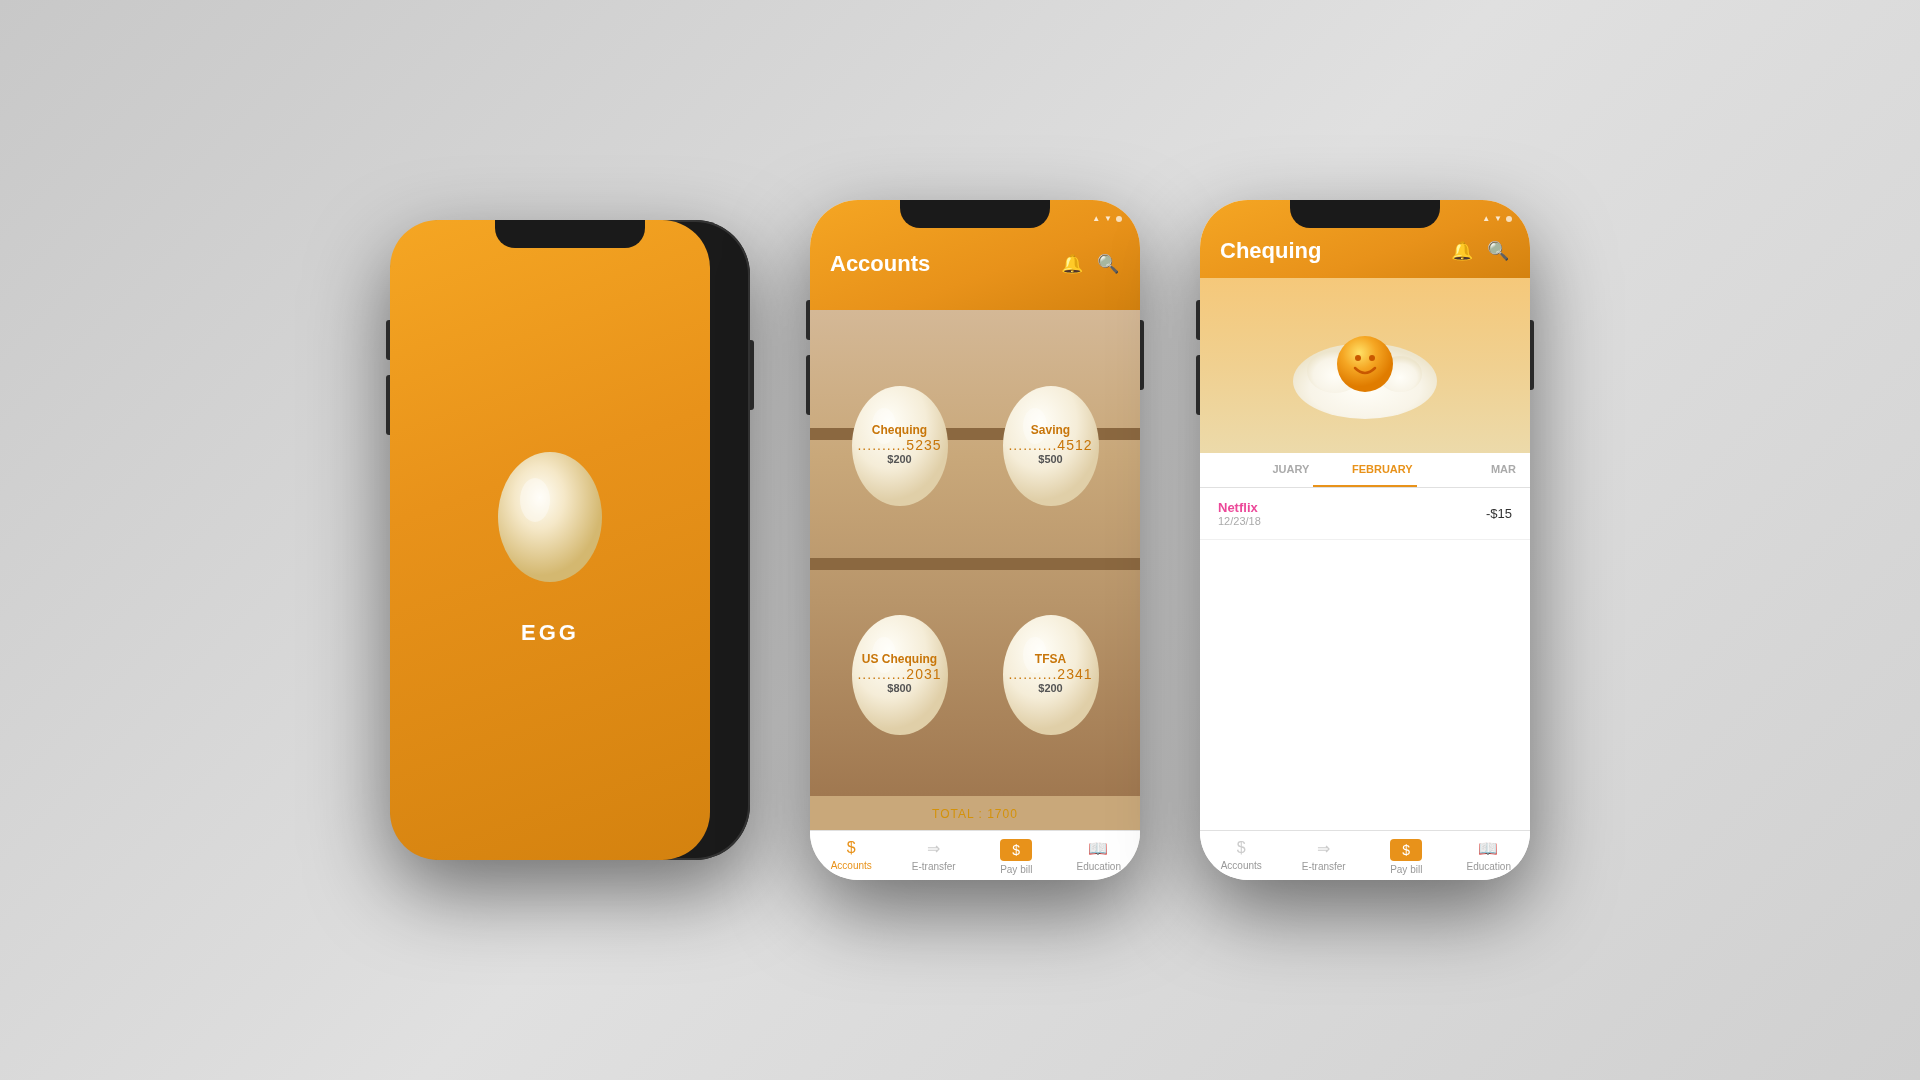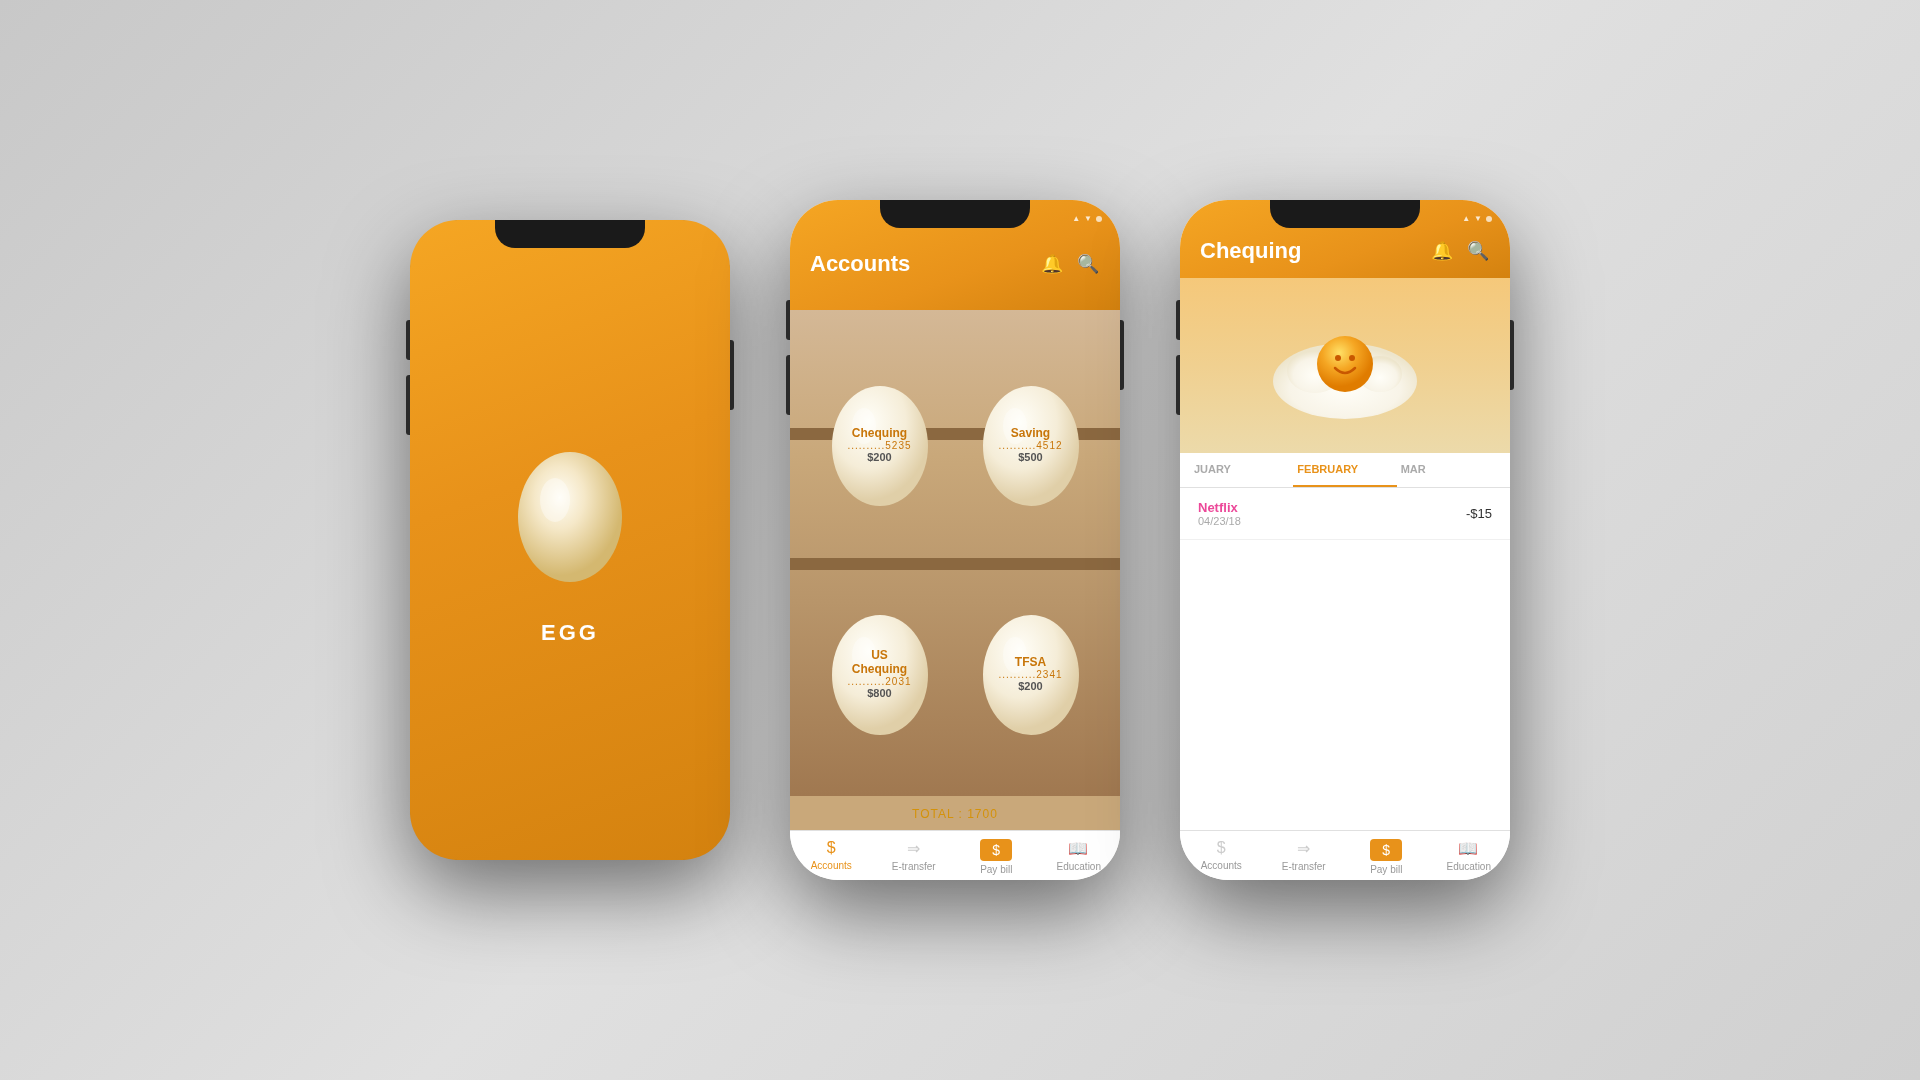--- a/index.html
+++ b/index.html
@@ -62,21 +62,21 @@
       left: -4px;
       top: 155px;
       width: 4px;
       height: 60px;
       background: #2a2a2a;
       border-radius: 3px 0 0 3px;
     }
 
     
     .phone1 {
-      width: 320px;
+      width: 360px;
       height: 640px;
     }
     .phone1 .phone-inner {
       width: 320px;
       height: 640px;
     }
     .splash-screen {
       width: 100%;
       height: 100%;
       background: linear-gradient(160deg, #f5a623 0%, #e8921a 40%, #d4820f 100%);
@@ -171,21 +171,21 @@
       text-align: center;
       z-index: 2;
     }
     .egg-account-name {
       color: #c8760a;
       font-size: 12px;
       font-weight: 700;
     }
     .egg-account-num {
       color: #c8760a;
-      font-size: 10px;
+      font-size: 14px;
       letter-spacing: 1px;
     }
     .egg-amount {
       color: #555;
       font-size: 11px;
       font-weight: 600;
     }
     .total-bar {
       background: #c9a87a;
       padding: 8px;
@@ -256,21 +256,21 @@
       align-items: center;
       justify-content: center;
     }
     .month-tabs {
       display: flex;
       border-bottom: 1px solid #e0e0e0;
       padding: 0 10px;
     }
     .month-tab {
       flex: 1;
-      text-align: left;
+      text-align: right;
       padding: 10px 4px;
       font-size: 11px;
       color: #aaa;
       font-weight: 600;
     }
     .month-tab.active {
       color: #e8921a;
       border-bottom: 2px solid #e8921a;
     }
     .transactions {
@@ -521,21 +521,21 @@
         </div>
         <div class="month-tab">
           <span>MAR</span>
         </div>
       </div>
 
       <div class="transactions">
         <div class="transaction-row">
           <div class="transaction-info">
             <div class="merchant">Netflix</div>
-            <div class="date">04/23/18</div>
+            <div class="date">12/23/18</div>
           </div>
           <div class="transaction-amount">-$15</div>
         </div>
       </div>
 
       <div class="tab-bar">
         <div class="tab-item">
           <span style="font-size:16px;color:#ccc;">$</span>
           <span class="tab-label">Accounts</span>
         </div>

